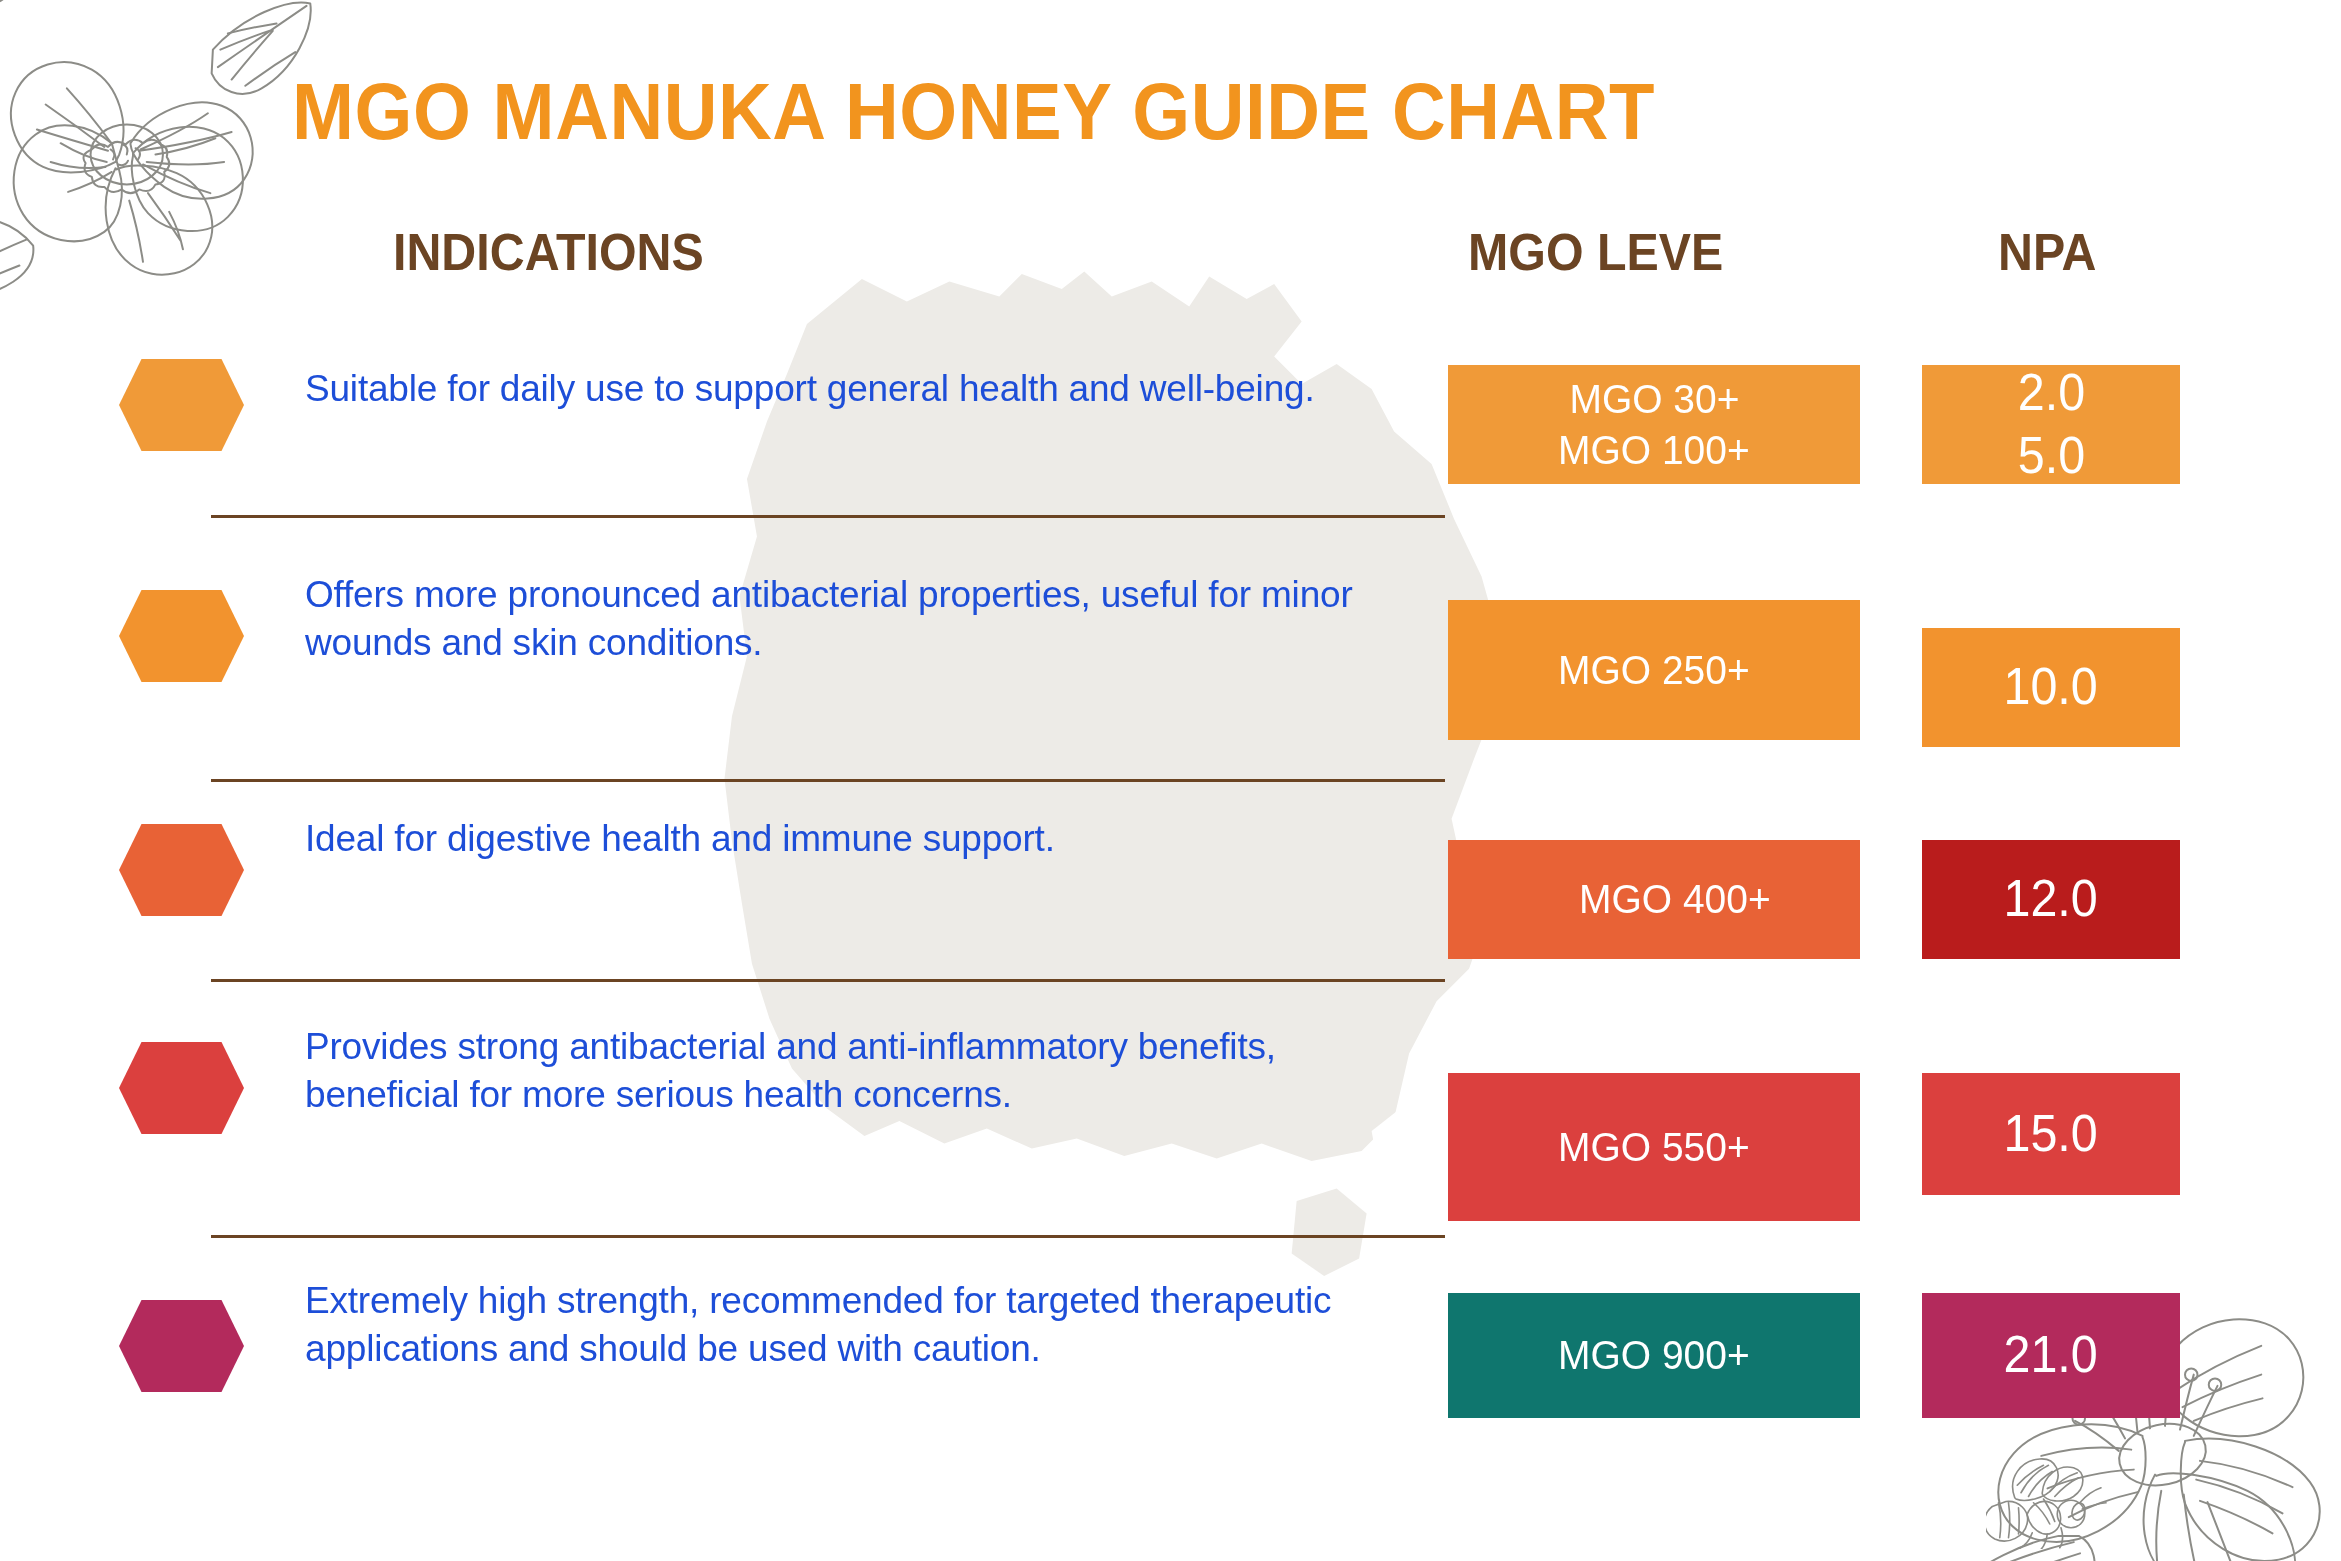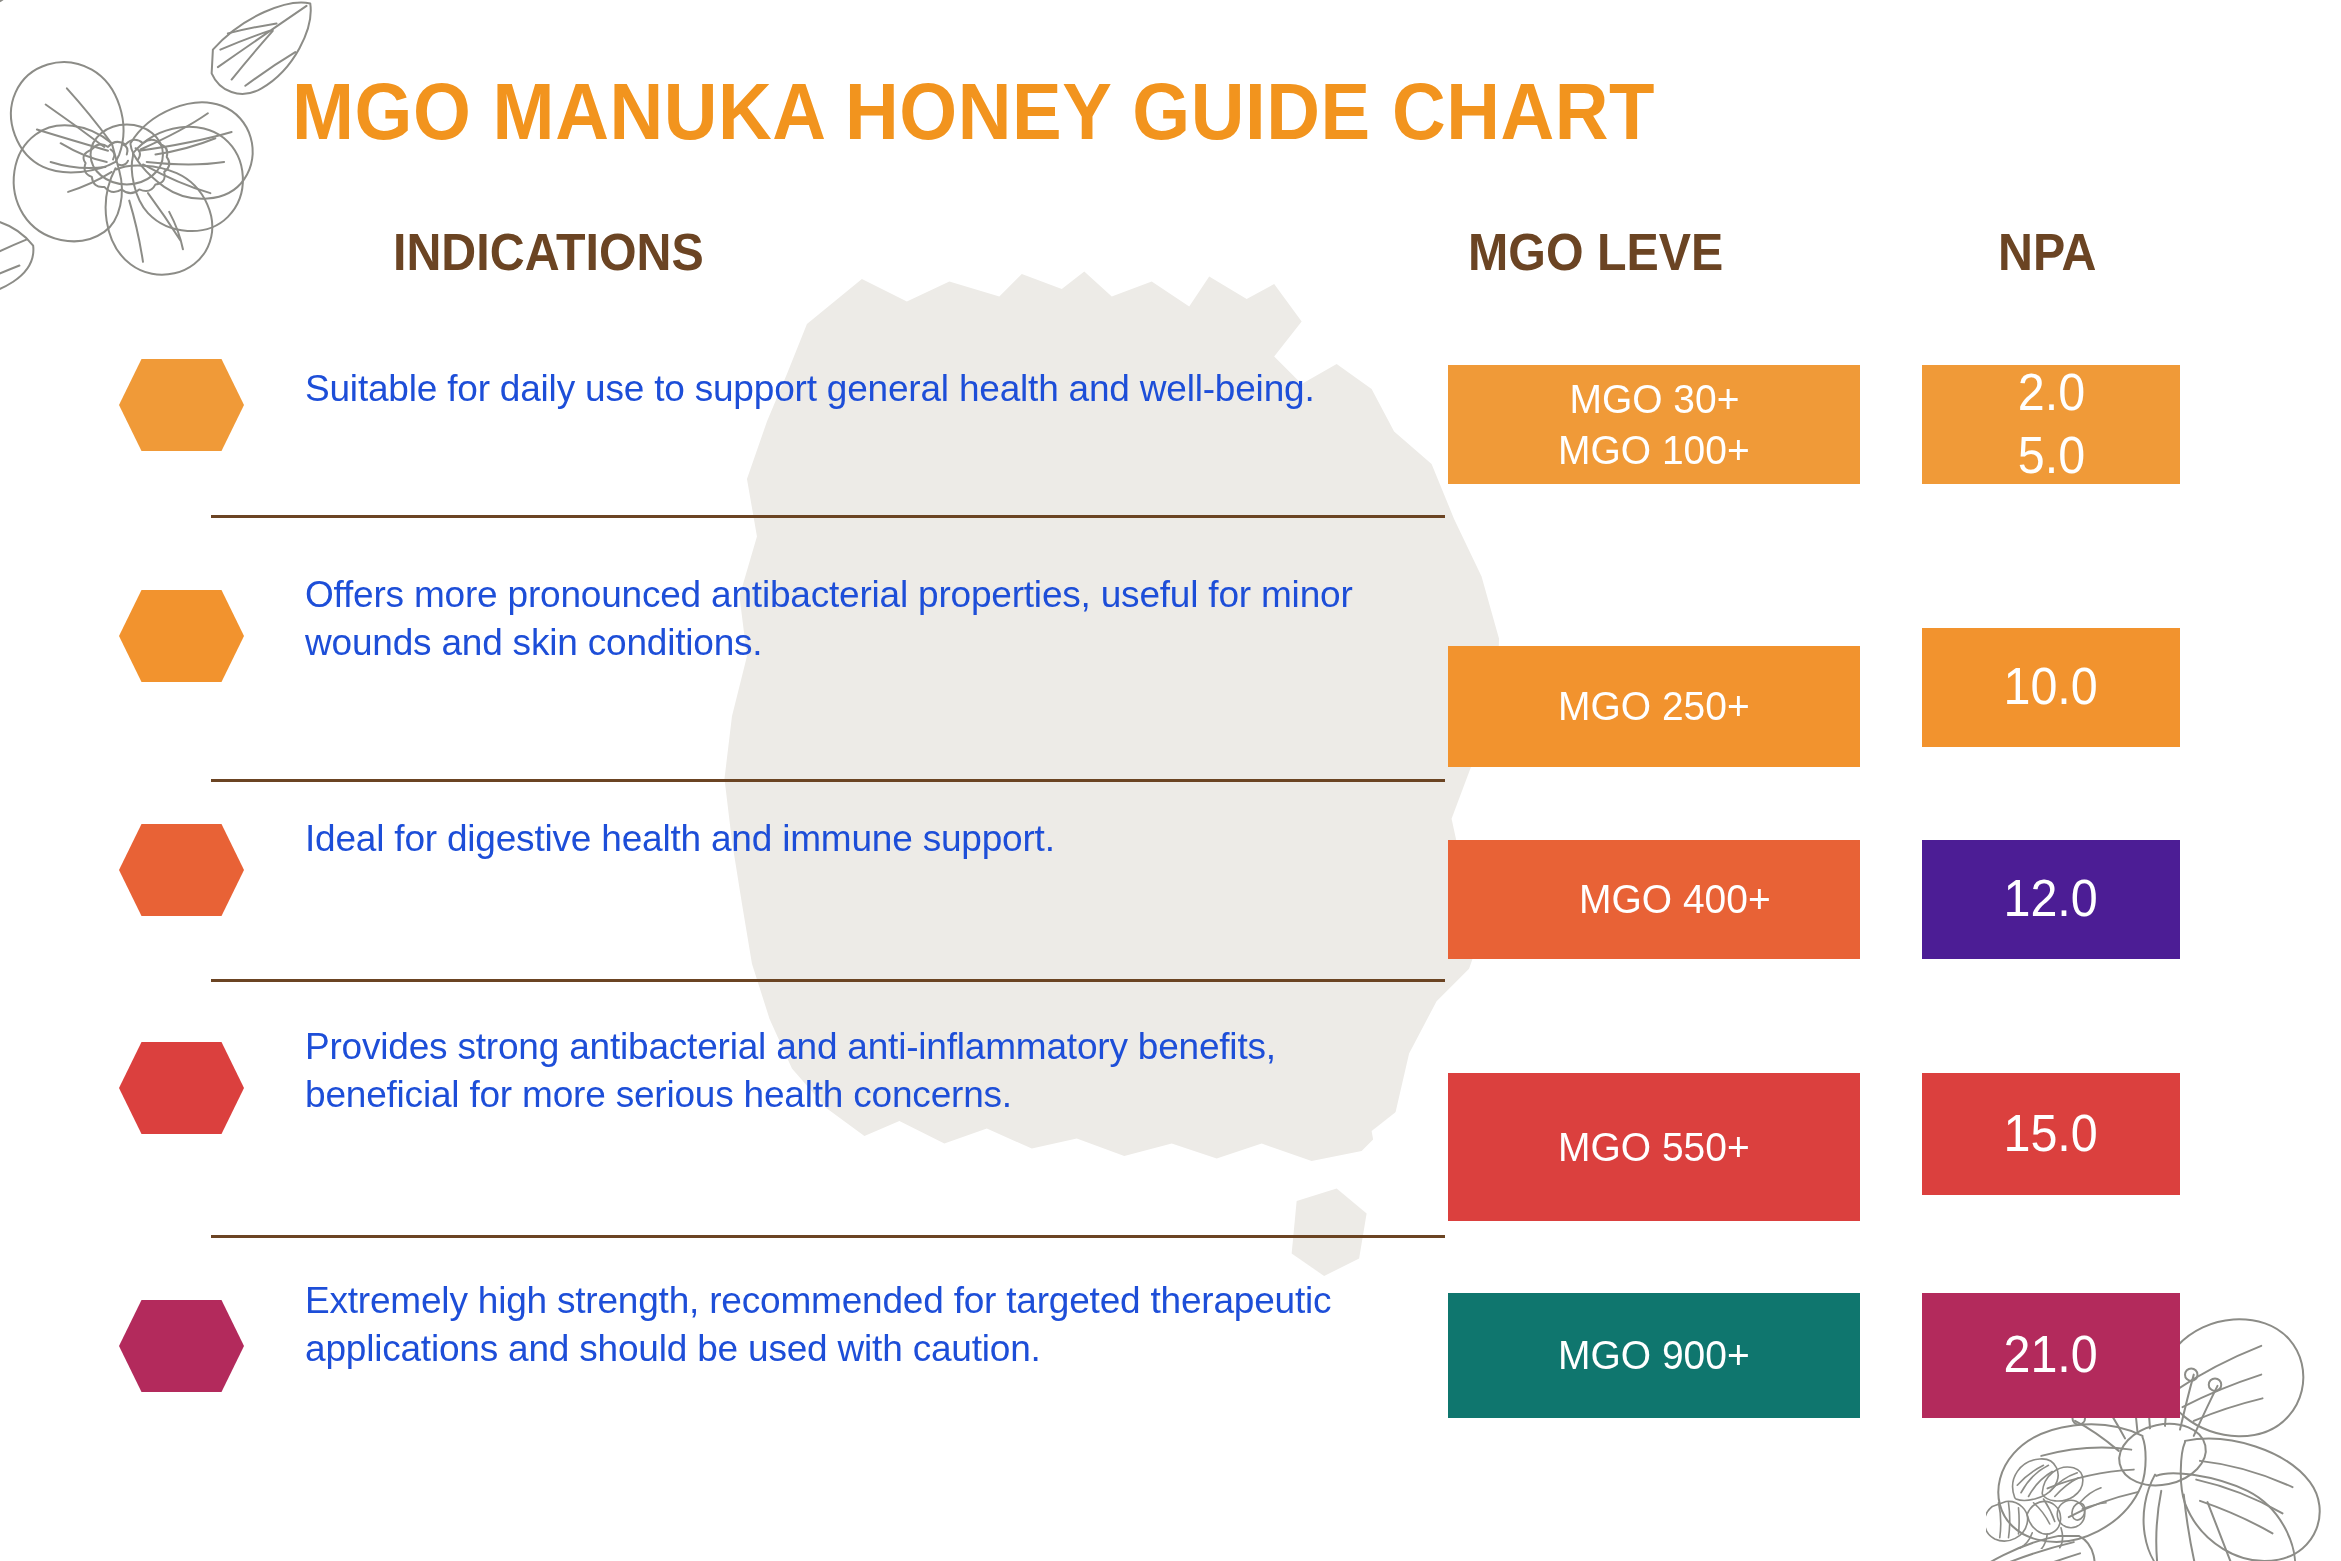--- a/index.html
+++ b/index.html
@@ -217,36 +217,36 @@
     <div class="badge npa" style="top:365px; height:119px; background:#F09A38;">
       <span>2.0</span>
       <span>5.0</span>
     </div>
     <div class="divider" style="top:515px;"></div>
   </div>
 
   <div class="row">
     <div class="hex" style="left:119px; top:590px; background:#F2932E;"></div>
     <div class="indication-text" style="top:571px;">Offers more pronounced antibacterial properties, useful for minor wounds and skin conditions.</div>
-    <div class="badge mgo" style="top:646px; height:121px; background:#F2932E;">
+    <div class="badge mgo" style="top:600px; height:140px; background:#F2932E;">
       <span>MGO 250+</span>
     </div>
     <div class="badge npa" style="top:628px; height:119px; background:#F2932E;">
       <span>10.0</span>
     </div>
     <div class="divider" style="top:779px;"></div>
   </div>
 
   <div class="row">
     <div class="hex" style="left:119px; top:824px; background:#E86236;"></div>
     <div class="indication-text" style="top:815px;">Ideal for digestive health and immune support.</div>
     <div class="badge mgo" style="top:840px; height:119px; background:#E86236;padding-left:42px;">
       <span>MGO 400+</span>
     </div>
-    <div class="badge npa" style="top:840px; height:119px; background:#4c1d95;">
+    <div class="badge npa" style="top:840px; height:119px; background:#b91c1c;">
       <span>12.0</span>
     </div>
     <div class="divider" style="top:979px;"></div>
   </div>
 
   <div class="row">
     <div class="hex" style="left:119px; top:1042px; background:#DB403E;"></div>
     <div class="indication-text" style="top:1023px;">Provides strong antibacterial and anti-inflammatory benefits, beneficial for more serious health concerns.</div>
     <div class="badge mgo" style="top:1073px; height:148px; background:#DB403E;">
       <span>MGO 550+</span>

